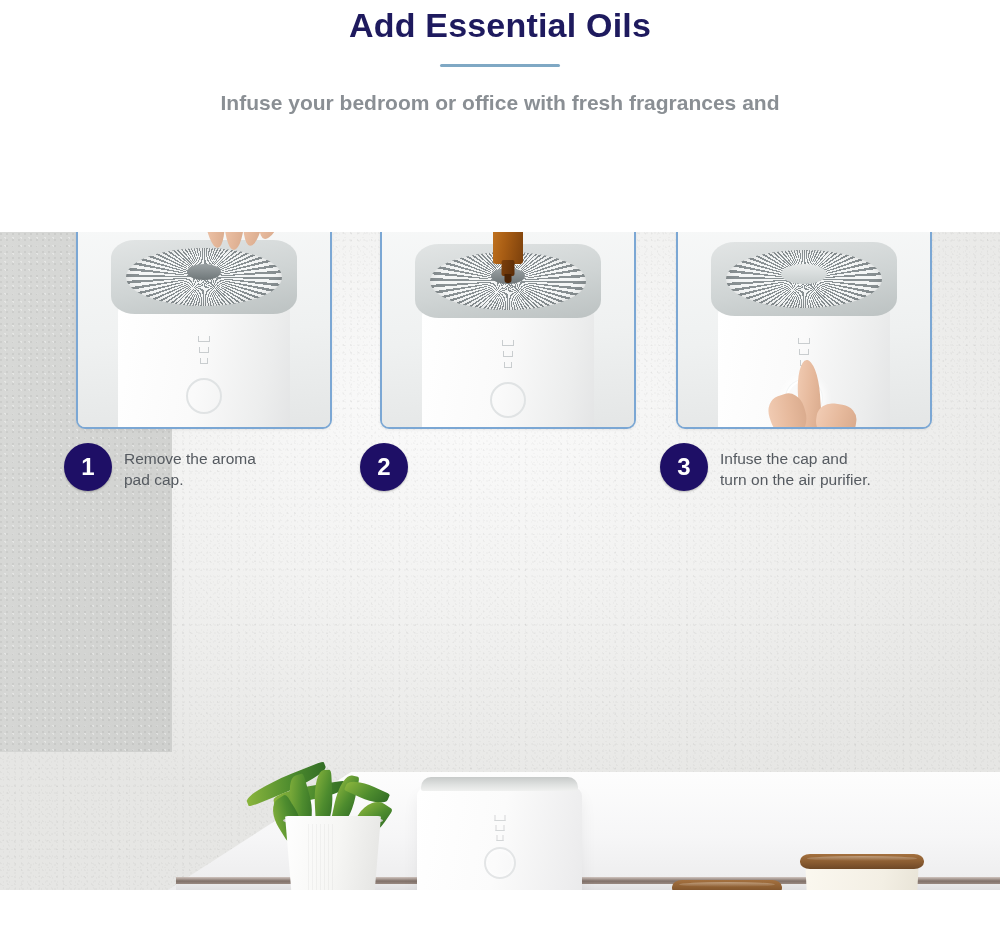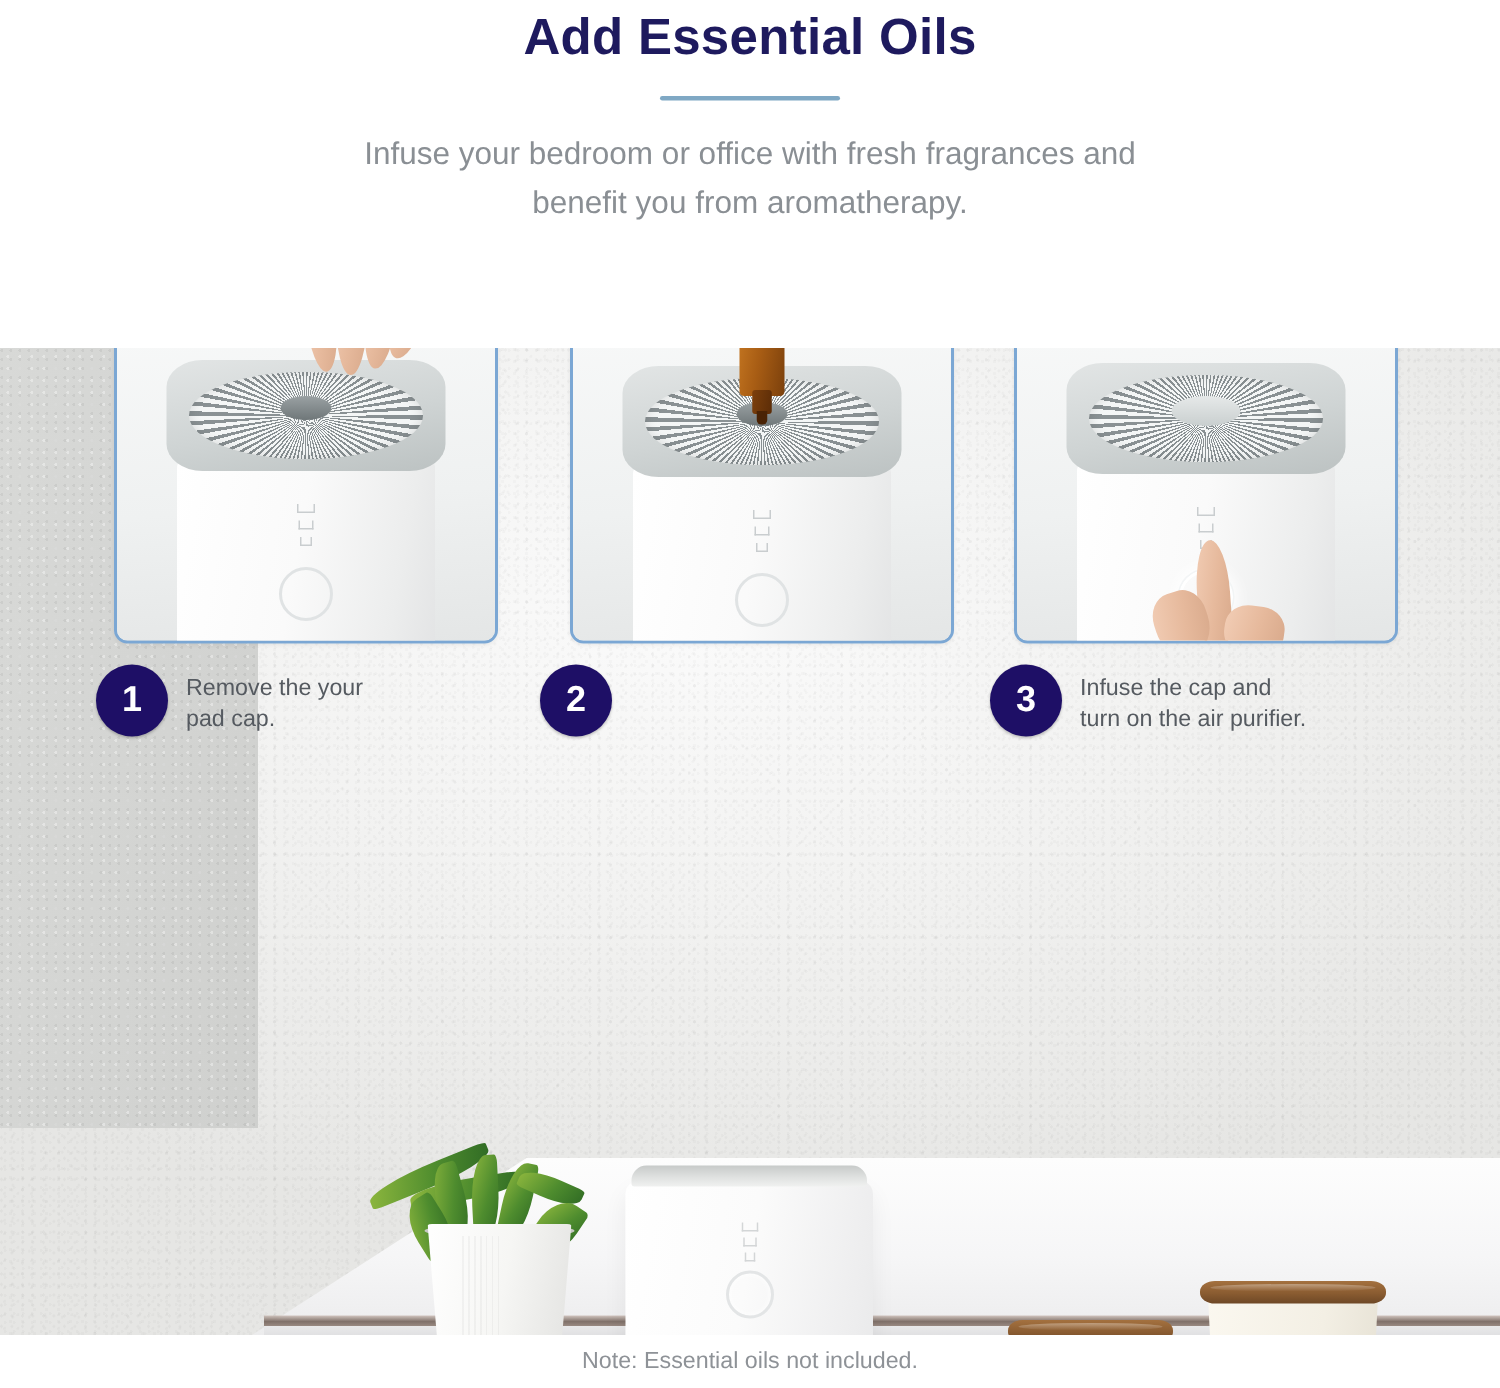--- a/index.html
+++ b/index.html
@@ -15,21 +15,21 @@
   
   .header { position:absolute; left:0; top:0; width:1000px; height:232px; background:#fff; z-index:40; }
   .title {
     text-align:center; font-size:34px; font-weight:700; letter-spacing:.2px;
     color:#1e1a5e; padding-top:6px; line-height:1.15;
   }
   .divider-wrap { display:flex; justify-content:center; margin-top:19px; }
   .divider { width:120px; height:3px; background:#7fa8c4; border-radius:2px; }
   .subtitle {
     text-align:center; margin-top:20px; font-size:21px; line-height:1.55;
-    color:#8a8f94; font-weight:400;
+    color:#8a8f94; font-weight:700;
   }
 
   
   .scene { position:absolute; left:0; top:232px; width:1000px; height:658px; overflow:hidden; z-index:1; }
   .wall {
     position:absolute; inset:0;
     background:
       radial-gradient(ellipse 700px 420px at 46% 26%, #fbfbfb 0%, #f2f2f1 48%, #e6e6e4 100%);
   }
   .wall::after{
@@ -262,21 +262,20 @@
     </div>
   </div>
 
   <div class="header">
     <h1 class="title">Add Essential Oils</h1>
     <div class="divider-wrap">
       <div class="divider"></div>
     </div>
     <div class="subtitle">
       <div>Infuse your bedroom or office with fresh fragrances and</div>
-      <div>benefit you from aromatherapy.</div>
     </div>
   </div>
 
   <div class="steps">
     <div class="panels">
 
       <div class="panel p1">
         <div class="panel-bg"></div>
         <div class="mini" style="left:50%; top:48px; width:186px; height:240px;">
           <div class="mini-body"></div>
@@ -354,30 +353,27 @@
           <div class="finger" style="left:54px; top:36px; width:40px; height:36px; transform:rotate(8deg);"></div>
         </div>
       </div>
 
     </div>
   </div>
 
   <div class="captions">
     <div class="caption c1">
       <div class="badge">1</div>
-      <div class="caption-text">Remove the your
+      <div class="caption-text">Remove the aroma
 pad cap.</div>
     </div>
     <div class="caption c2">
       <div class="badge">2</div>
     </div>
     <div class="caption c3">
       <div class="badge">3</div>
       <div class="caption-text">Infuse the cap and
 turn on the air purifier.</div>
     </div>
   </div>
 
-  <div class="note-bar">
-    <div class="note">Note: Essential oils not included.</div>
-  </div>
 
 </div>
 
 </body></html>

